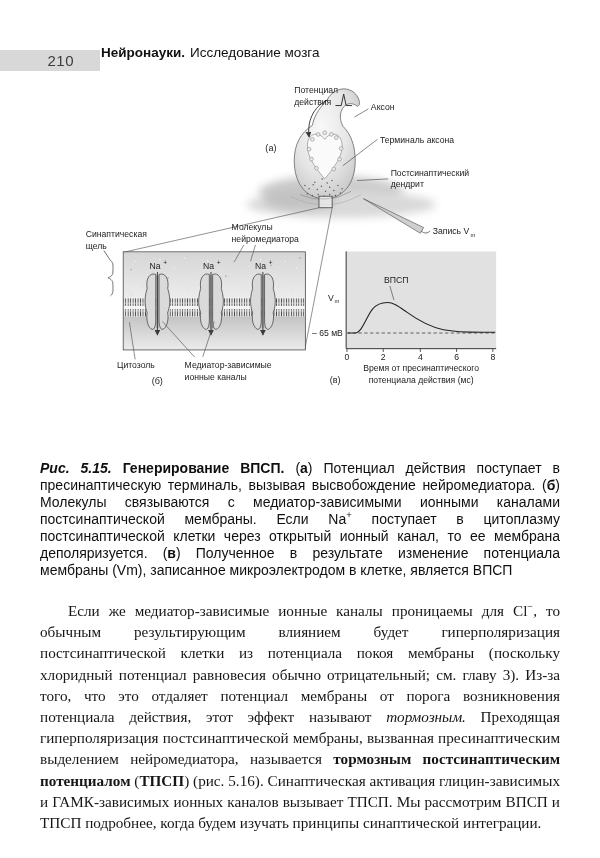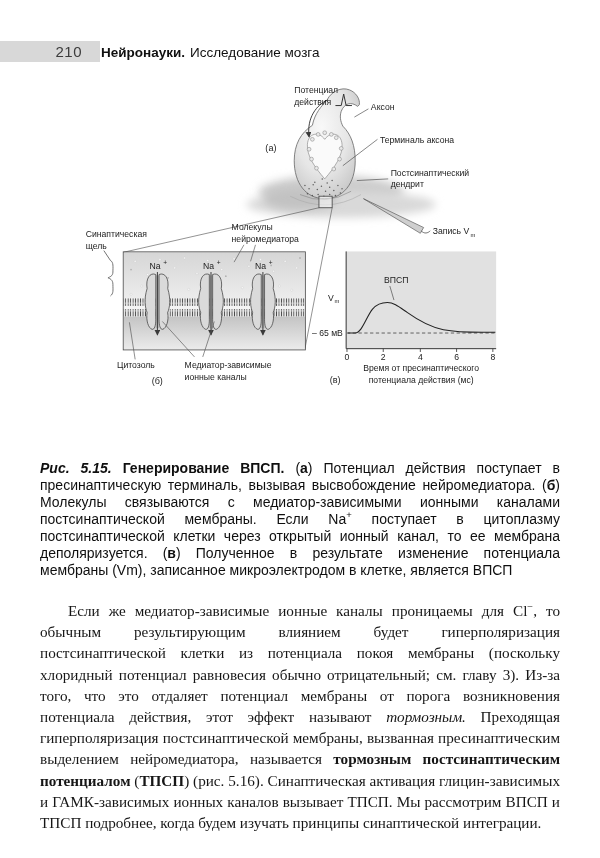--- a/index.html
+++ b/index.html
@@ -1,20 +1,20 @@
 <!DOCTYPE html>
 <html><head>
 <meta charset="utf-8">
 <style>
   html,body{margin:0;padding:0;background:#fff;}
   .page{position:relative;width:600px;height:858px;background:#ffffff;overflow:hidden;
         font-family:"Liberation Sans",sans-serif;color:#1a1a1a;}
-  .header-bar{position:absolute;left:0;top:41px;width:100px;height:21px;background:#d8d8d8;
+  .header-bar{position:absolute;left:0;top:50px;width:100px;height:21px;background:#d8d8d8;
         display:flex;align-items:center;justify-content:flex-end;box-sizing:border-box;
-        padding-right:18px;font-size:15px;color:#3c3c3c;letter-spacing:.5px;}
+        padding-right:26px;font-size:15px;color:#3c3c3c;letter-spacing:.5px;}
   .header-title{position:absolute;left:101px;top:45px;font-size:13.5px;color:#101010;white-space:nowrap;}
   .header-title .bt{font-weight:bold;margin-right:5px;}
   svg.figure{position:absolute;left:0;top:80px;}
   svg text{font-family:"Liberation Sans",sans-serif;fill:#1c1c1c;font-size:10.5px;}
   svg text.tag{font-size:11px;}
   svg text.sub{font-size:7px;}
   svg text.sup{font-size:8px;}
   .caption{position:absolute;left:40px;top:460px;width:520px;font-size:14px;line-height:17px;
         text-align:justify;color:#0f0f0f;}
   .bodytext{position:absolute;left:40px;top:564px;width:520px;

